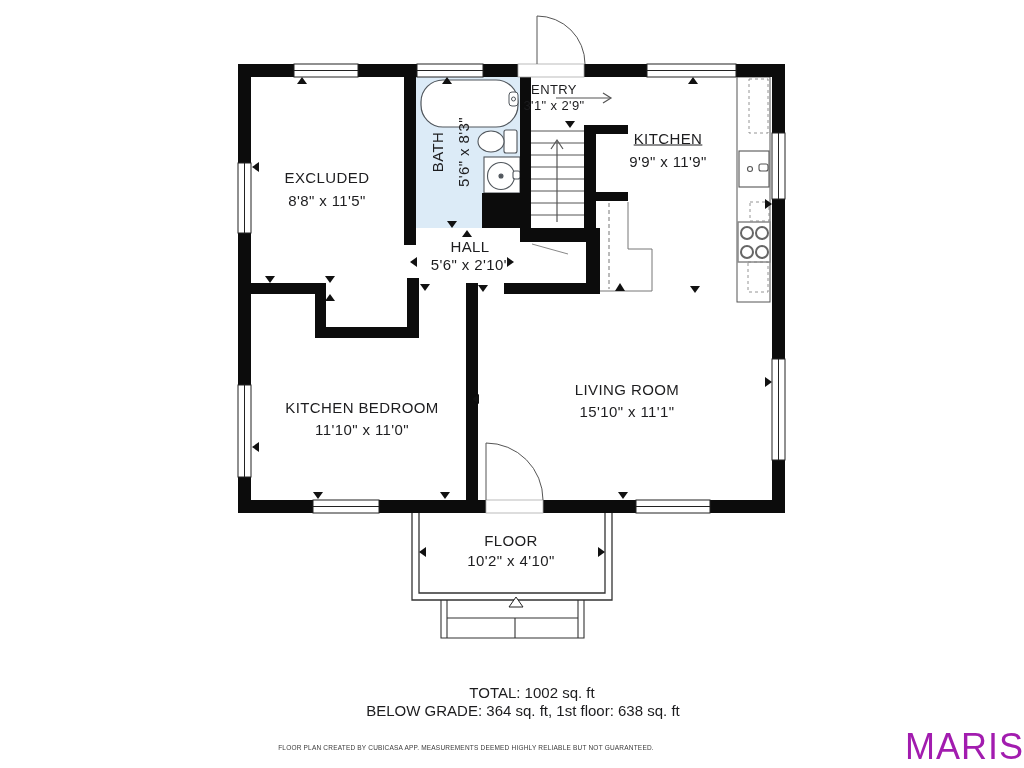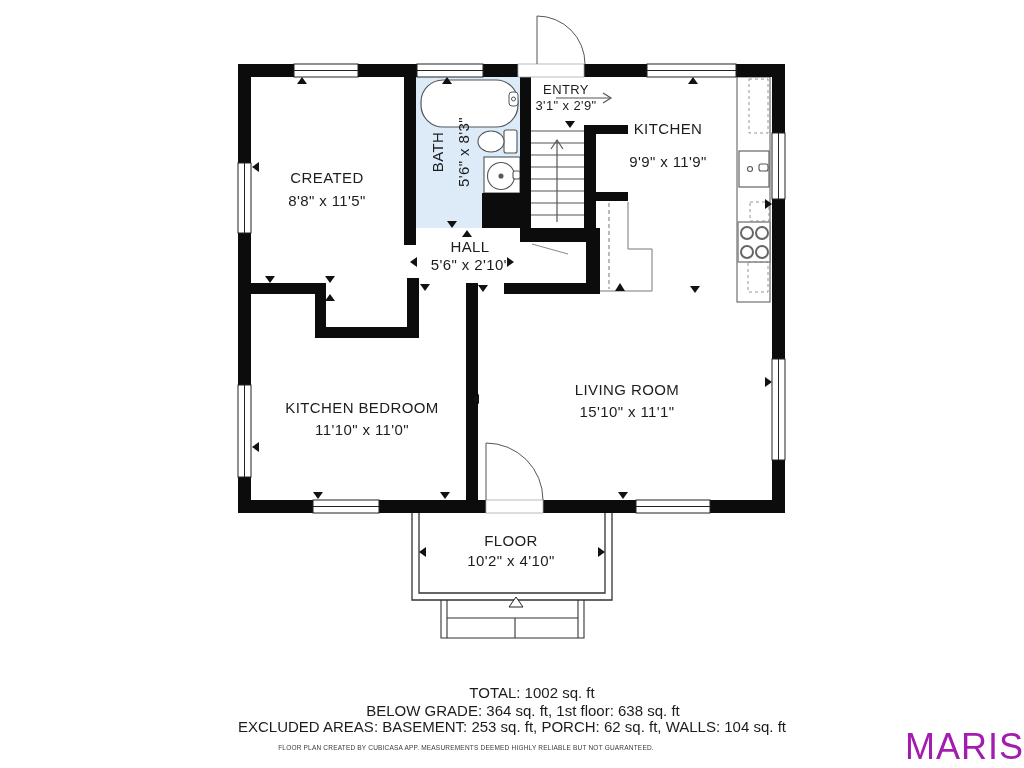--- a/index.html
+++ b/index.html
@@ -3,21 +3,21 @@
 <meta charset="utf-8">
 <style>
   html,body{margin:0;padding:0;background:#ffffff;}
   .stage{position:relative;width:1024px;height:768px;background:#fff;overflow:hidden;
          font-family:"Liberation Sans","DejaVu Sans",sans-serif;}
   .plan-svg{position:absolute;left:0;top:0;}
   .lbl{position:absolute;transform:translate(-50%,-50%);text-align:center;white-space:nowrap;
        color:#1d1d1f;letter-spacing:0.4px;}
   .room-name{font-size:15px;font-weight:400;}
   .room-dims{font-size:15px;font-weight:400;}
-  .lbl-small{font-size:13px;margin-left:12px;}
+  .lbl-small{font-size:13px;}
   .rot{transform:translate(-50%,-50%) rotate(-90deg);line-height:26px;}
   .footer-line{position:absolute;left:0;width:1024px;text-align:center;color:#1c1c1e;font-size:15px;}
   .footer-bold{font-weight:400;padding-left:20px;}
   .disclaimer{position:absolute;transform:translateX(-50%);color:#3a3a3a;font-size:6.5px;
               letter-spacing:0.2px;white-space:nowrap;}
   .watermark{position:absolute;color:#a21caf;font-size:36px;letter-spacing:1px;font-weight:400;}
 </style>
 </head>
 <body>
 
@@ -208,45 +208,44 @@
       <polygon points="426,547 426,557 419,552"></polygon>
       <polygon points="598,547 598,557 605,552"></polygon>
       <polygon points="325,276 335,276 330,283"></polygon>
       <polygon points="325,301 335,301 330,294"></polygon>
       <polygon points="479,394 479,404 472,399"></polygon>
       <polygon points="615,291 625,291 620,283"></polygon>
       <polygon points="265,276 275,276 270,283"></polygon>
     </g>
   </svg>
 
-  <div class="lbl room-name" style="left:327px;top:177px;">CREATED</div>
+  <div class="lbl room-name" style="left:327px;top:177px;">EXCLUDED</div>
   <div class="lbl room-dims" style="left:327px;top:200px;">8'8" x 11'5"</div>
 
   <div class="lbl rot" style="left:451px;top:152px;">
     <div class="room-name">BATH</div>
     <div class="room-dims">5'6" x 8'3"</div>
   </div>
 
   <div class="lbl room-name lbl-small" style="left:554px;top:89px;">ENTRY</div>
   <div class="lbl room-dims lbl-small" style="left:554px;top:105px;">3'1" x 2'9"</div>
 
-  <div class="lbl room-name" style="left:668px;top:128px;">KITCHEN</div>
+  <div class="lbl room-name" style="left:668px;top:138px;text-decoration:underline;">KITCHEN</div>
   <div class="lbl room-dims" style="left:668px;top:161px;">9'9" x 11'9"</div>
 
   <div class="lbl room-name" style="left:470px;top:246px;">HALL</div>
   <div class="lbl room-dims" style="left:470px;top:264px;">5'6" x 2'10"</div>
 
   <div class="lbl room-name" style="left:362px;top:407px;">KITCHEN BEDROOM</div>
   <div class="lbl room-dims" style="left:362px;top:429px;">11'10" x 11'0"</div>
 
   <div class="lbl room-name" style="left:627px;top:389px;">LIVING ROOM</div>
   <div class="lbl room-dims" style="left:627px;top:411px;">15'10" x 11'1"</div>
 
   <div class="lbl room-name" style="left:511px;top:540px;">FLOOR</div>
   <div class="lbl room-dims" style="left:511px;top:560px;">10'2" x 4'10"</div>
 
   <div class="footer-line footer-bold" style="top:684px;">TOTAL: 1002 sq. ft</div>
   <div class="footer-line" style="top:702px;margin-left:11px;">BELOW GRADE: 364 sq. ft, 1st floor: 638 sq. ft</div>
-  <div class="footer-line" style="top:718px;">EXCLUDED AREAS: BASEMENT: 253 sq. ft, PORCH: 62 sq. ft, WALLS: 104 sq. ft</div>
   <div class="disclaimer" style="left:466px;top:744px;">FLOOR PLAN CREATED BY CUBICASA APP. MEASUREMENTS DEEMED HIGHLY RELIABLE BUT NOT GUARANTEED.</div>
   <div class="watermark" style="left:905px;top:726px;">MARIS</div>
 
 </div>
 
 </body></html>

